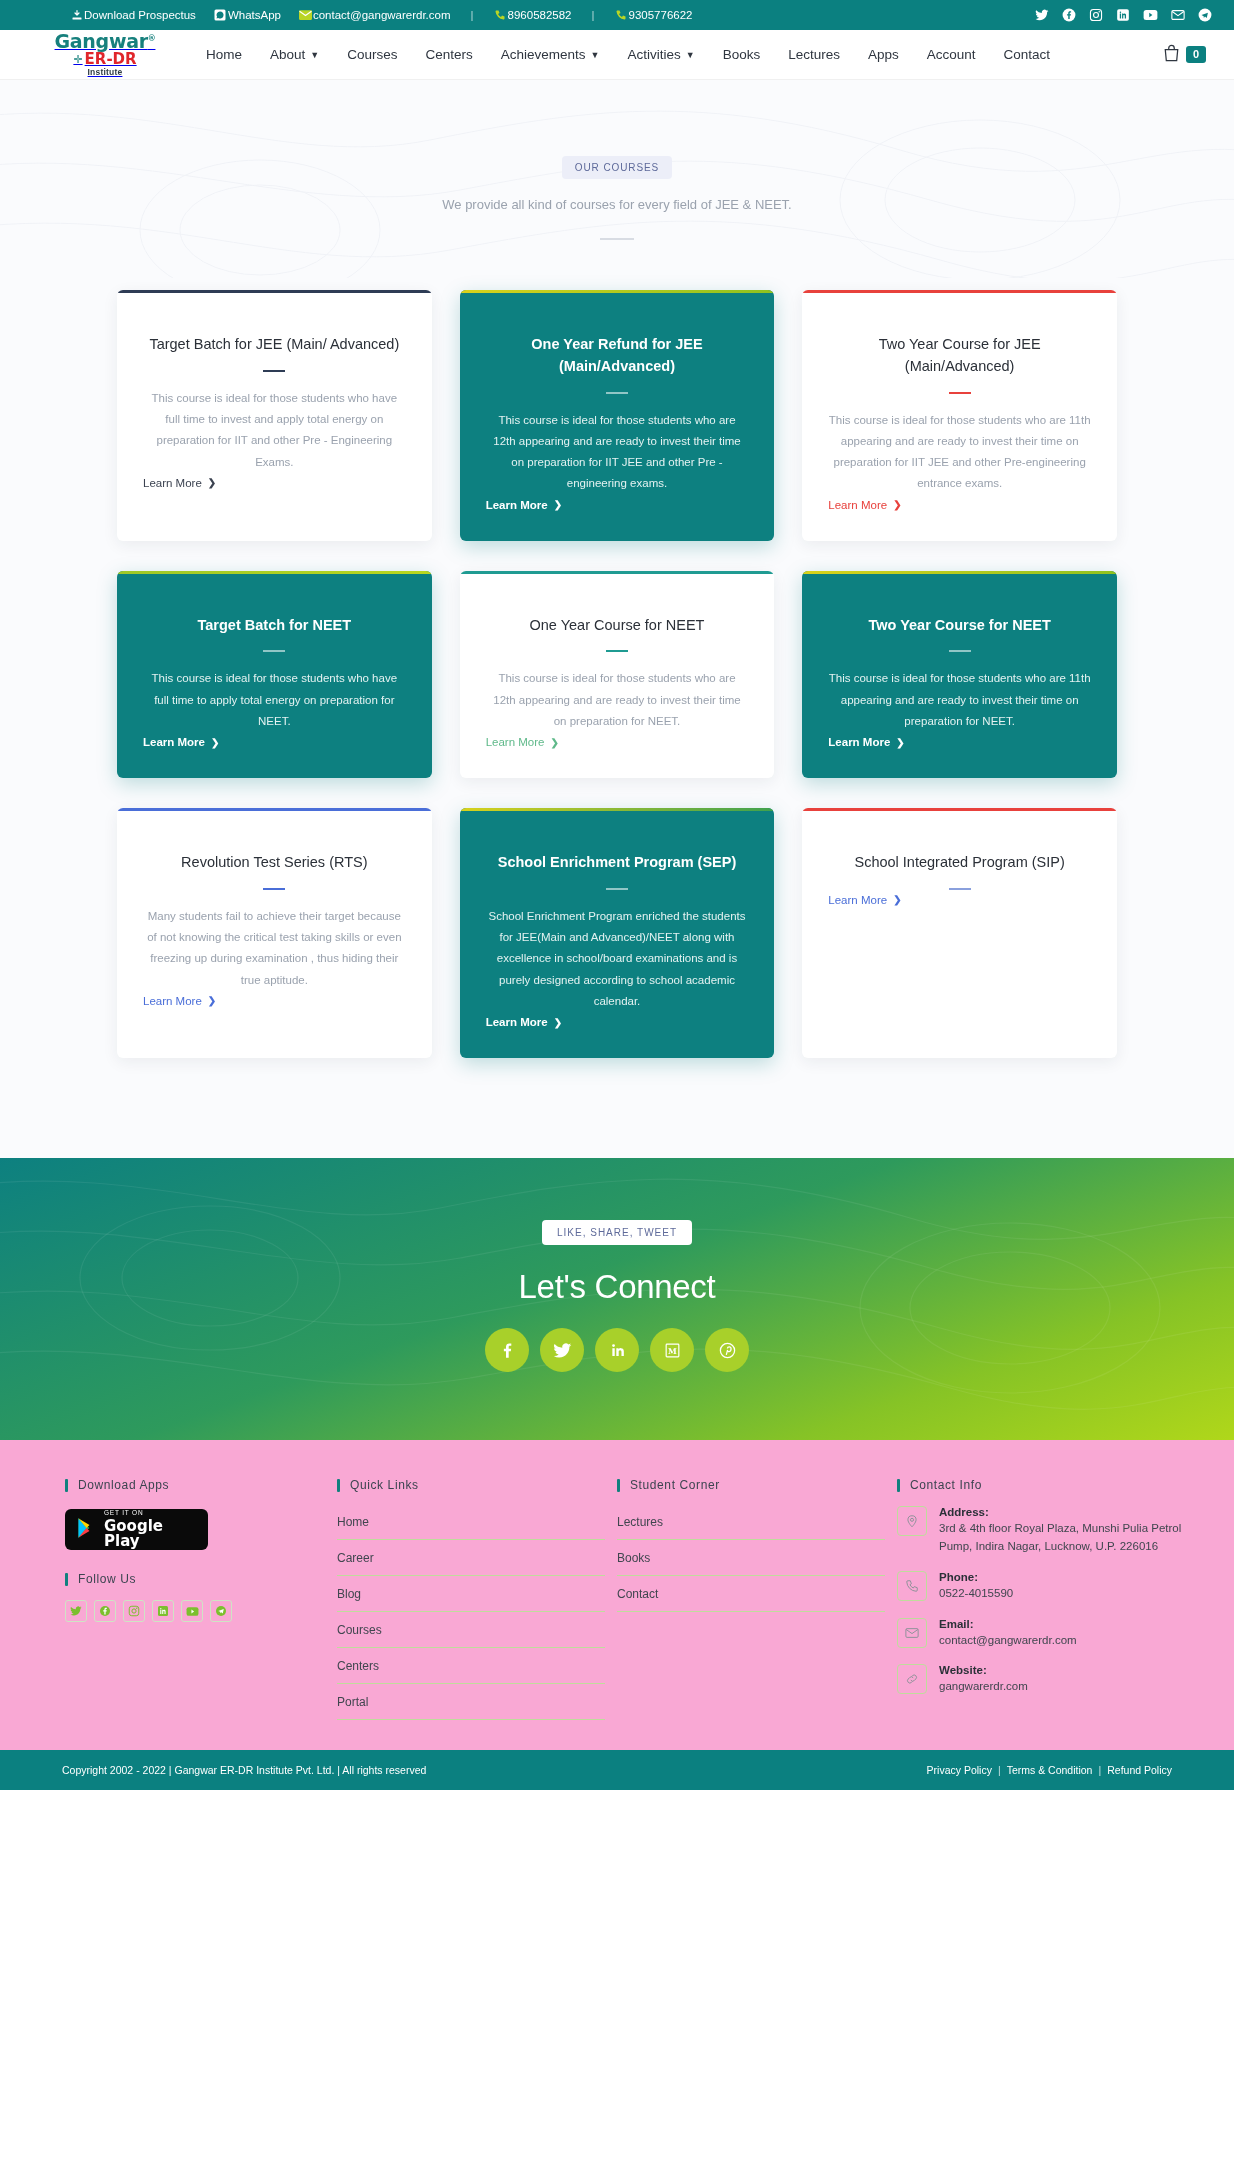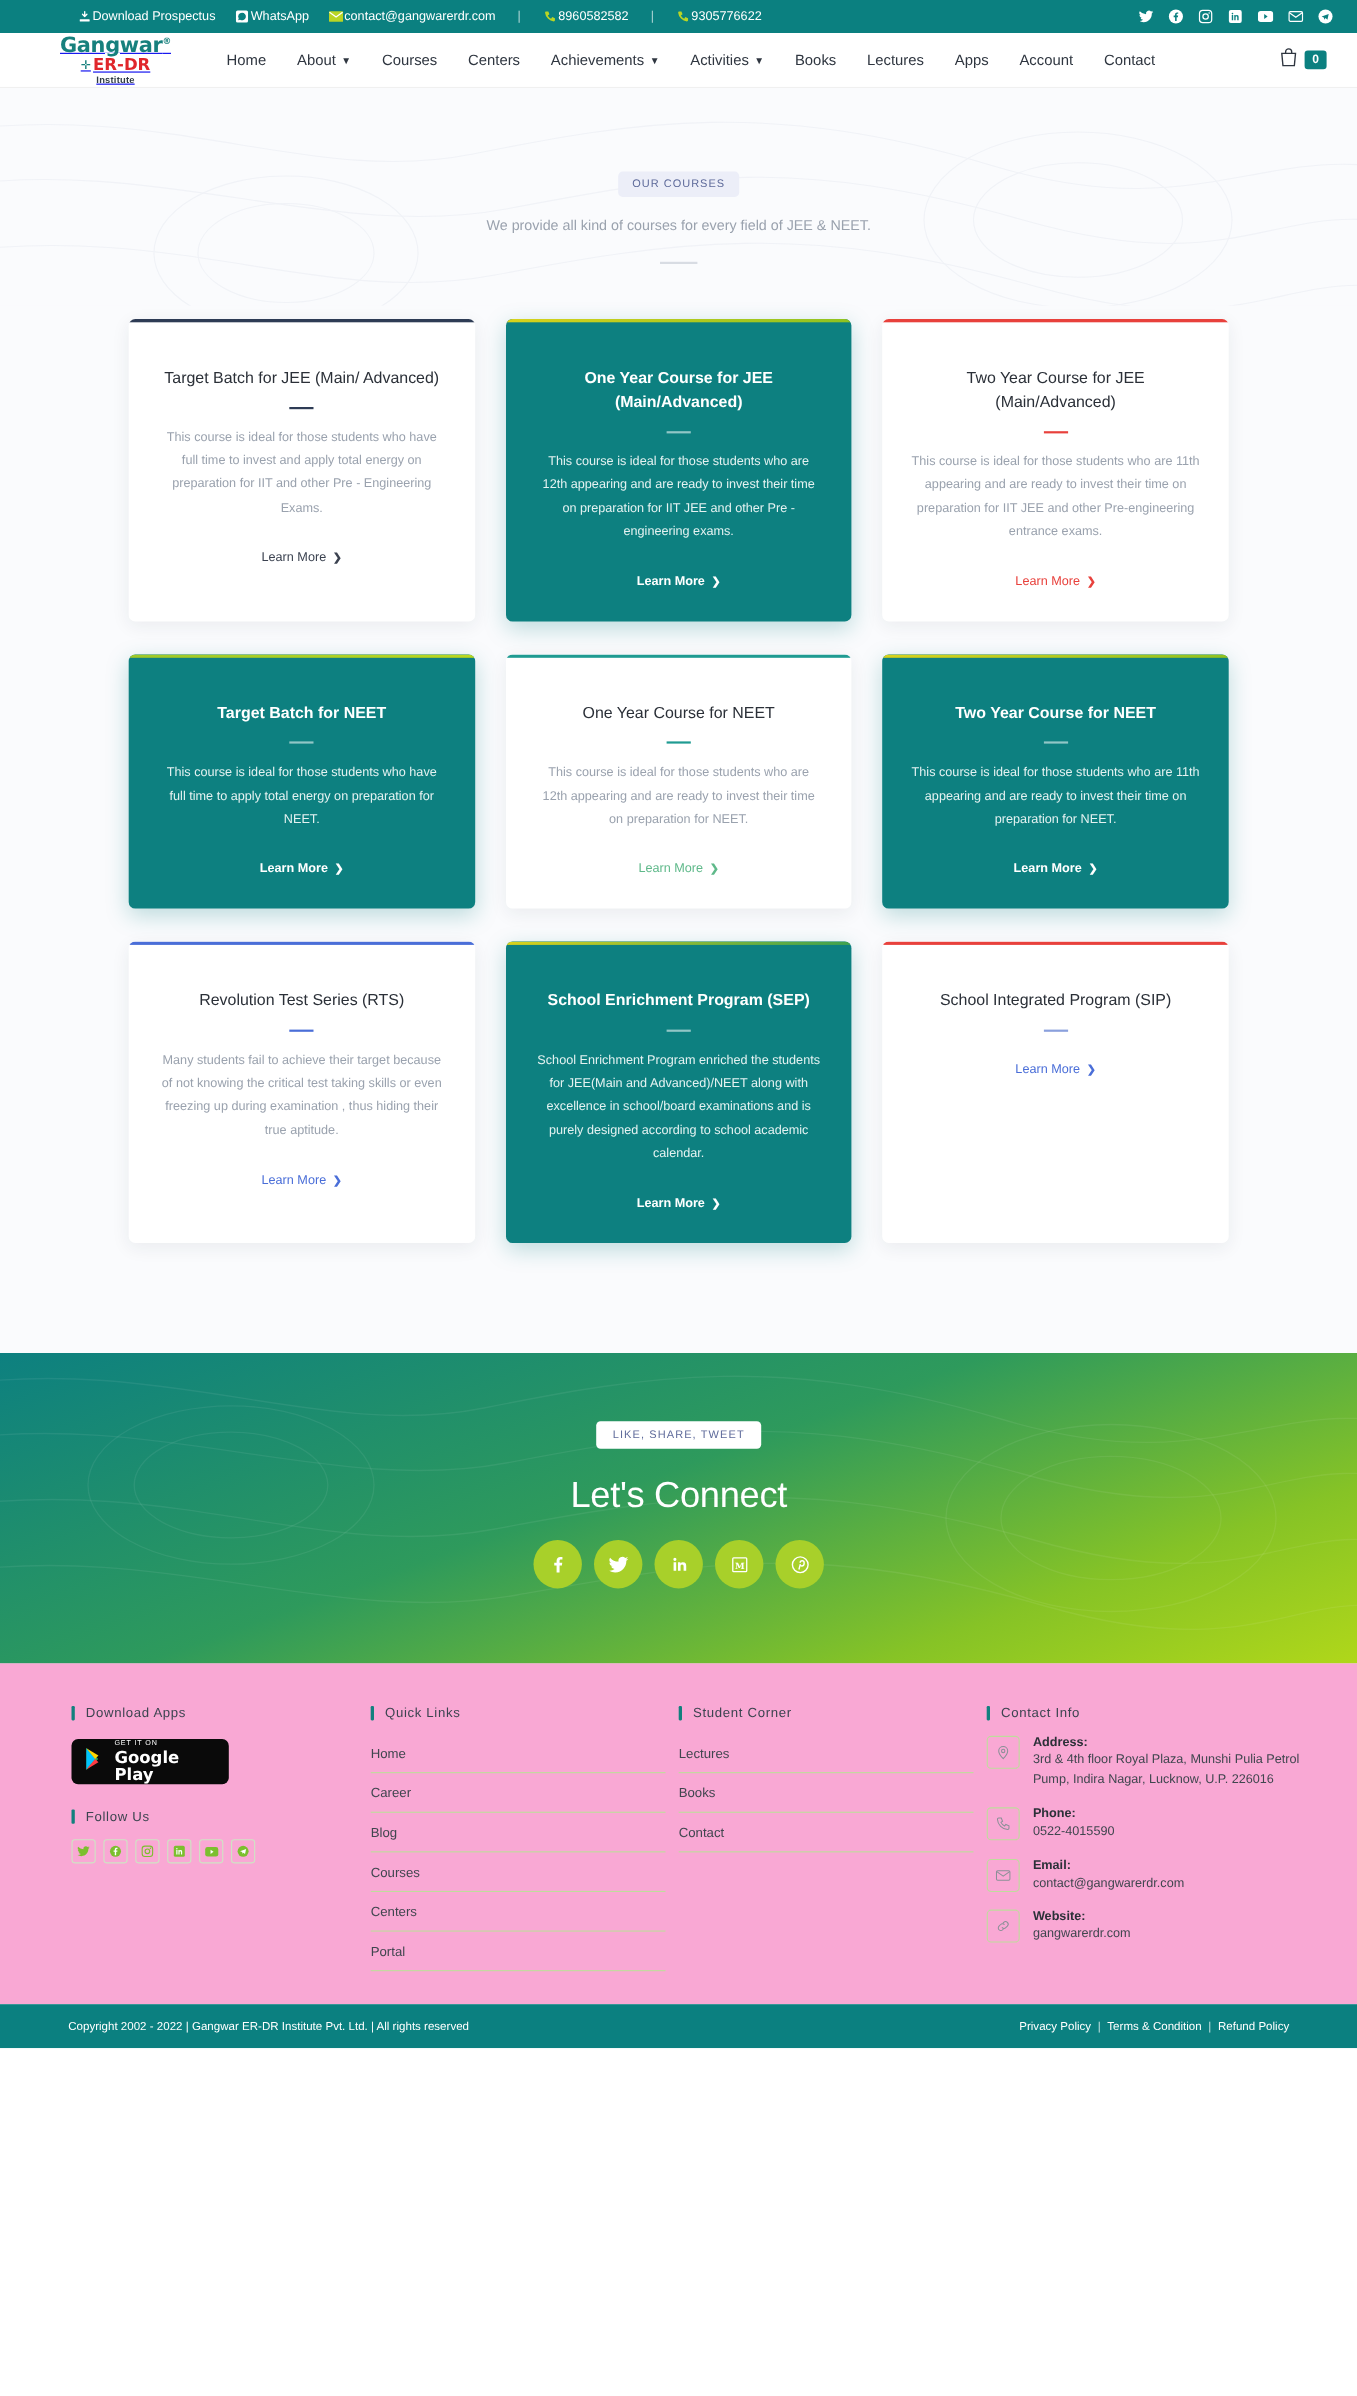--- a/index.html
+++ b/index.html
@@ -118,22 +118,22 @@
     font-size: 14.5px; color: #2b3038; line-height: 1.5; font-weight: 400;
   }
   .card.teal .card-title { color: #fff; font-weight: 700; }
   .card-rule { width: 22px; height: 2px; background: var(--accent, #c9ced8); margin: 14px auto 0; }
   .card.teal .card-rule { background: rgba(255,255,255,.55); }
   .card-desc {
     font-size: 11.5px; line-height: 1.85; color: #9aa2ae; margin-top: 16px;
   }
   .card.teal .card-desc { color: #e4f2f1; }
   .card-link {
-    margin-top: 28px; font-size: 11.5px; text-decoration: none;
-    display: inline-flex; align-items: center; gap: 6px; justify-content: center;
+    margin-top: 4px; font-size: 11.5px; text-decoration: none;
+    display: inline-flex; align-items: center; gap: 6px; justify-content: flex-start;
     color: var(--link, #3b4250); font-weight: 400;
   }
   .card.teal .card-link { color: #fff; font-weight: 700; }
   .card-link .chev { font-size: 10px; font-weight: 700; }
 
   
   .connect {
     height: 282px;
     background: linear-gradient(160deg, #0d8080 0%, #2e9a5c 45%, #86c326 78%, #b0d71a 100%);
     text-align: center;
@@ -384,21 +384,21 @@
       <div class="card-title">Target Batch for JEE (Main/ Advanced)</div>
       <div class="card-rule"></div>
       <div class="card-desc">This course is ideal for those students who have full time to invest and  apply total energy on preparation for IIT and other Pre - Engineering Exams.</div>
       <a class="card-link" href="#">
           <span>Learn More</span>
           <span class="chev">❯</span>
         </a>
     </div>
 
     <div class="card r1 teal" style="--accent:linear-gradient(90deg,#d8d21c,#8fc220); --link:#fff;">
-      <div class="card-title">One Year Course for JEE (Main/Advanced)</div>
+      <div class="card-title">One Year Refund for JEE (Main/Advanced)</div>
       <div class="card-rule"></div>
       <div class="card-desc">This course is ideal for those students who are 12th appearing and are ready to invest their time on preparation for IIT JEE and other Pre - engineering exams.</div>
       <a class="card-link" href="#">
           <span>Learn More</span>
           <span class="chev">❯</span>
         </a>
     </div>
 
     <div class="card r1" style="--accent:#e8413c; --link:#e8413c;">
       <div class="card-title">Two Year Course for JEE (Main/Advanced)</div>

